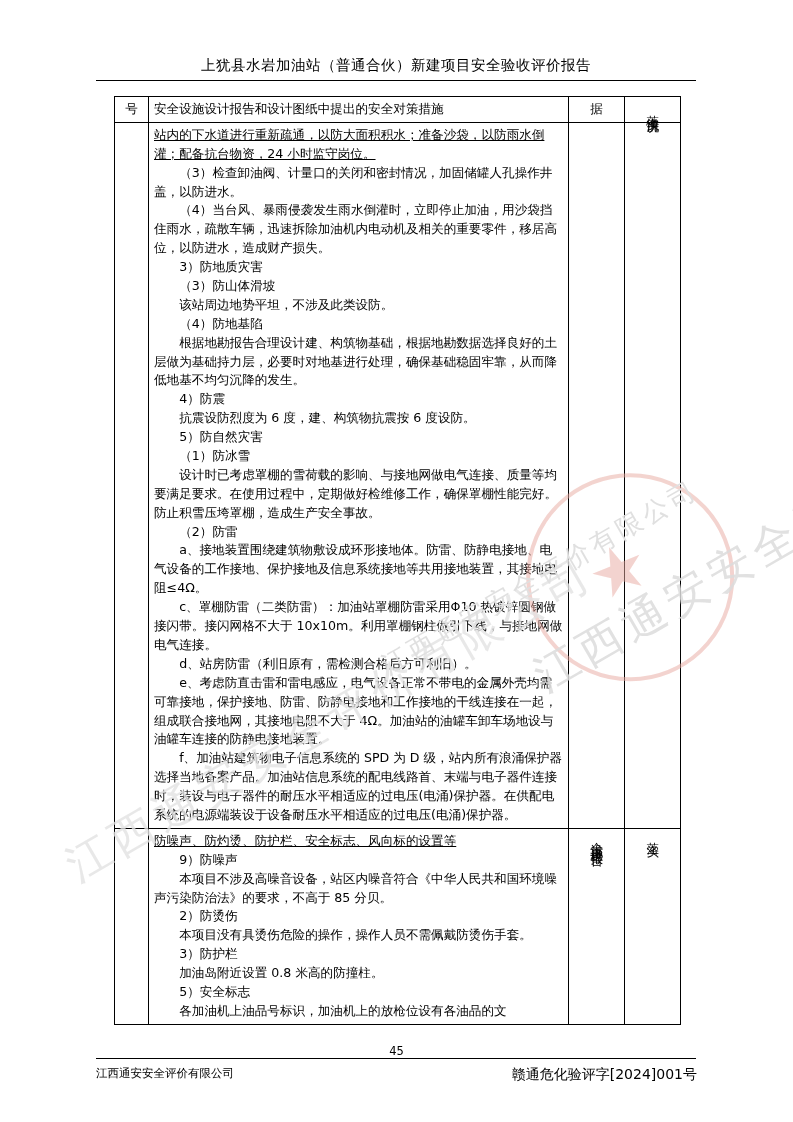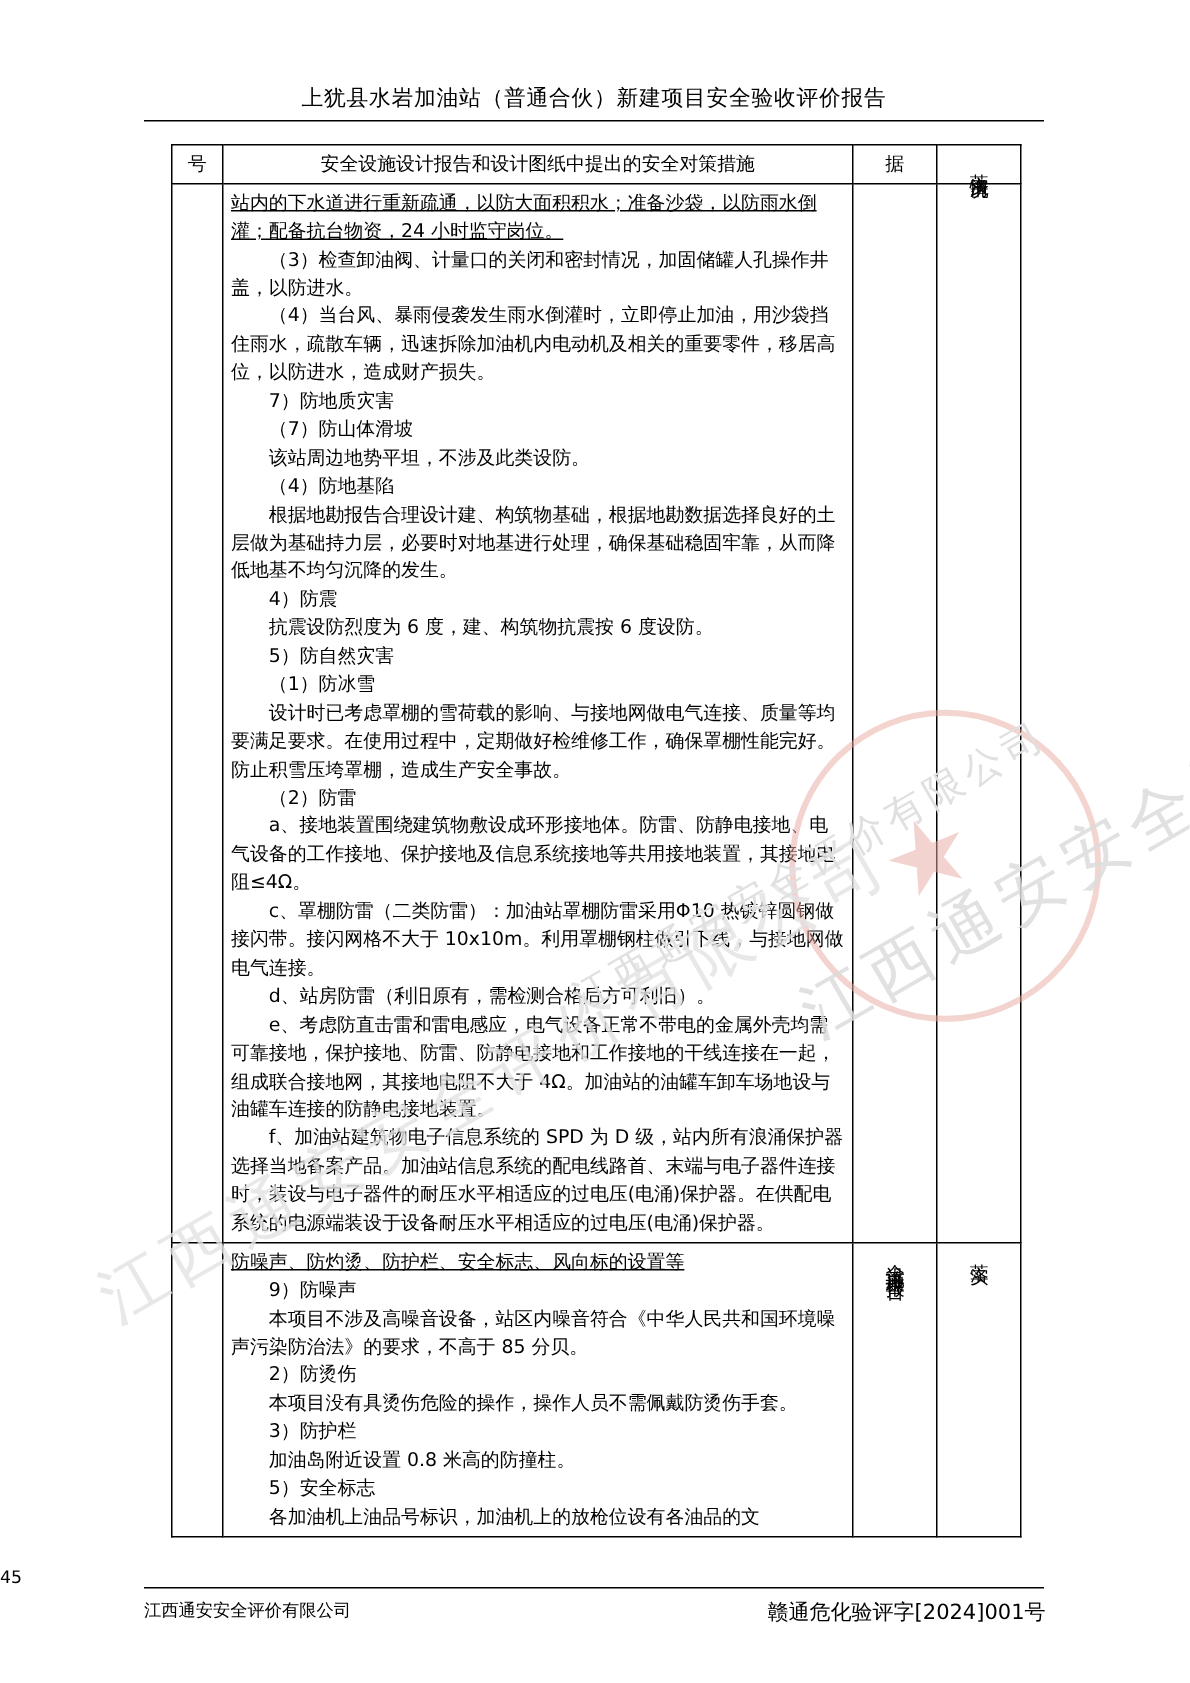--- a/index.html
+++ b/index.html
@@ -35,21 +35,21 @@
     position:absolute;
     left:96px;top:1058px;width:600px;height:1px;
     background:#000;
   }
   .footer-left{
     position:absolute;left:96px;top:1066px;
     font-size:11.5px;font-family:"DejaVu Sans",sans-serif;
   }
   .footer-center{
     position:absolute;left:0;top:1044px;width:793px;
-    font-size:11.5px;
+    text-align:center;font-size:11.5px;
     font-family:"DejaVu Sans",sans-serif;
   }
   .footer-right{
     position:absolute;right:96px;top:1066px;
     font-size:14px;font-family:"DejaVu Sans",sans-serif;
   }
   
   .tbl{
     position:absolute;
     left:114px;top:96px;
@@ -64,21 +64,21 @@
     padding:3px 5px;
     font-size:12.6px;
     line-height:1.5;
     font-weight:normal;
   }
   .col-no{width:34px;}
   .col-main{width:420px;}
   .col-basis{width:56px;}
   .col-status{width:56px;}
   th.col-no,th.col-basis,th.col-status{text-align:center;vertical-align:middle;}
-  th.col-main{text-align:center;vertical-align:middle;}
+  th.col-main{text-align:left;vertical-align:middle;}
   .vert{
     writing-mode:vertical-rl;
     text-orientation:upright;
     letter-spacing:2px;
     margin:0 auto;
     display:block;
     line-height:1.15;
   }
   .cell-center-vert{
     text-align:center;
@@ -168,22 +168,22 @@
         </th>
       </tr>
     </thead>
     <tbody>
       <tr>
         <td class="col-no"></td>
         <td class="col-main content-cell">
           <p class="para indent0">站内的下水道进行重新疏通，以防大面积积水；准备沙袋，以防雨水倒灌；配备抗台物资，24 小时监守岗位。</p>
           <p class="para indent">（3）检查卸油阀、计量口的关闭和密封情况，加固储罐人孔操作井盖，以防进水。</p>
           <p class="para indent">（4）当台风、暴雨侵袭发生雨水倒灌时，立即停止加油，用沙袋挡住雨水，疏散车辆，迅速拆除加油机内电动机及相关的重要零件，移居高位，以防进水，造成财产损失。</p>
-          <p class="para indent">7）防地质灾害</p>
-          <p class="para indent">（7）防山体滑坡</p>
+          <p class="para indent">3）防地质灾害</p>
+          <p class="para indent">（3）防山体滑坡</p>
           <p class="para indent">该站周边地势平坦，不涉及此类设防。</p>
           <p class="para indent">（4）防地基陷</p>
           <p class="para indent">根据地勘报告合理设计建、构筑物基础，根据地勘数据选择良好的土层做为基础持力层，必要时对地基进行处理，确保基础稳固牢靠，从而降低地基不均匀沉降的发生。</p>
           <p class="para indent">4）防震</p>
           <p class="para indent">抗震设防烈度为 6 度，建、构筑物抗震按 6 度设防。</p>
           <p class="para indent">5）防自然灾害</p>
           <p class="para indent">（1）防冰雪</p>
           <p class="para indent">设计时已考虑罩棚的雪荷载的影响、与接地网做电气连接、质量等均要满足要求。在使用过程中，定期做好检维修工作，确保罩棚性能完好。防止积雪压垮罩棚，造成生产安全事故。</p>
           <p class="para indent">（2）防雷</p>
           <p class="para indent">a、接地装置围绕建筑物敷设成环形接地体。防雷、防静电接地、电气设备的工作接地、保护接地及信息系统接地等共用接地装置，其接地电阻≤4Ω。</p>

